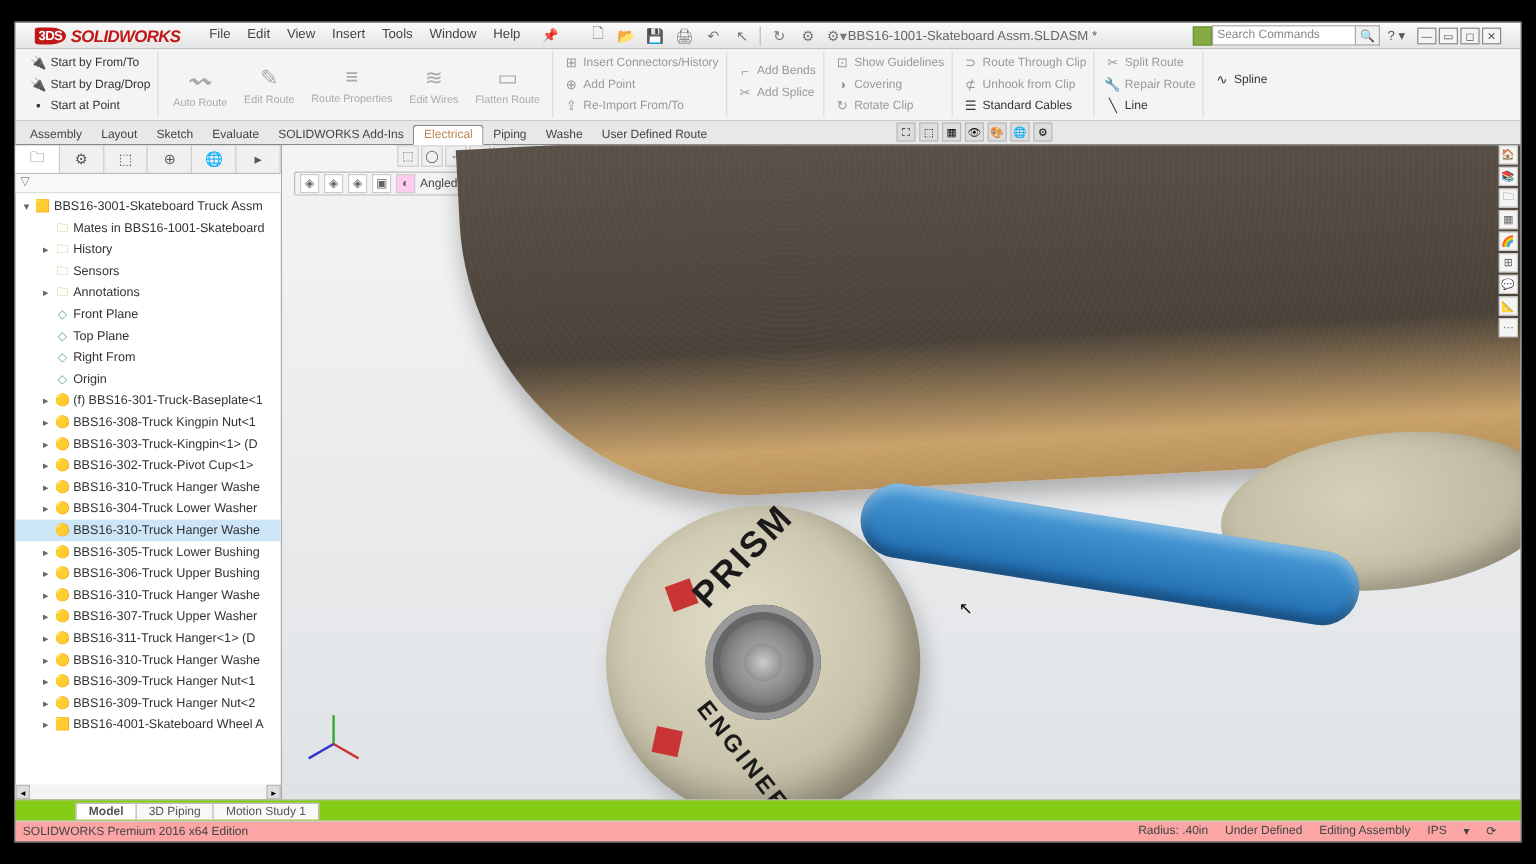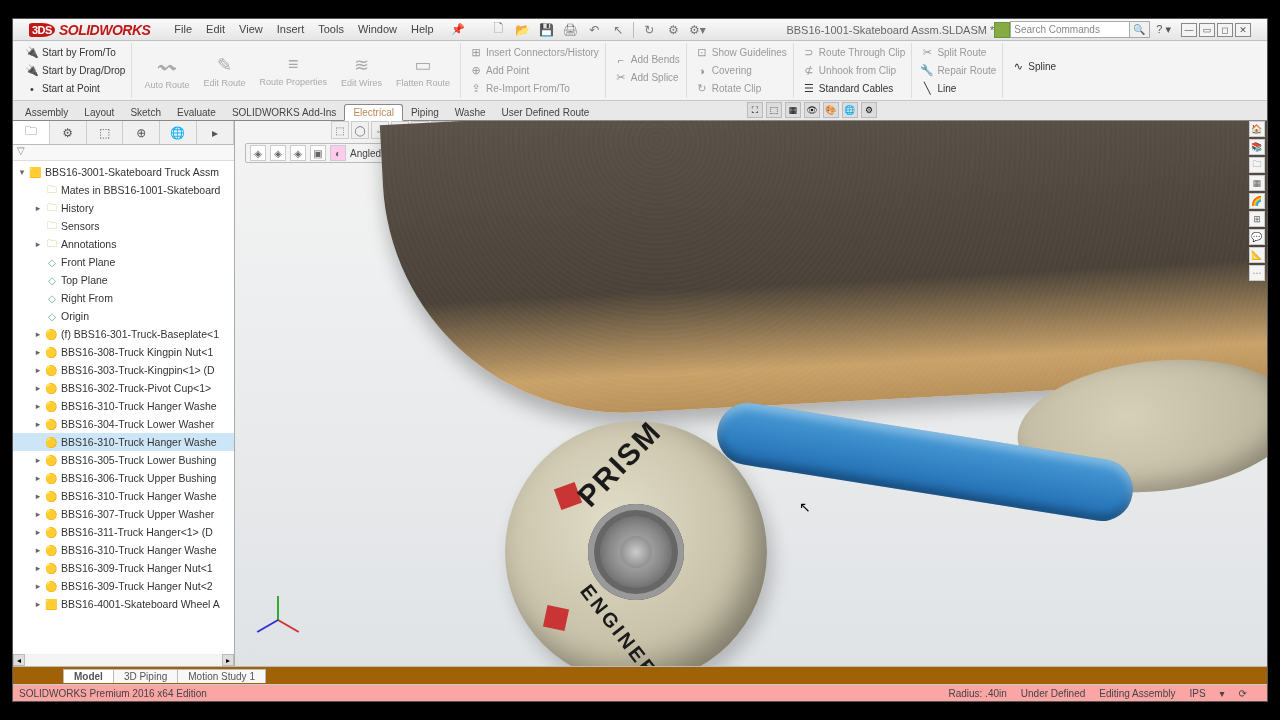--- a/index.html
+++ b/index.html
@@ -7,21 +7,21 @@
 .app-frame { position: absolute; top: 18px; left: 12px; right: 12px; bottom: 18px; background: #e8e8e8; display: flex; flex-direction: column; border: 1px solid #555; }
 .titlebar { height: 22px; background: linear-gradient(#fafafa,#e5e5e5); display: flex; align-items: center; padding: 0 16px; border-bottom: 1px solid #c0c0c0; }
 .logo { display: flex; align-items: center; gap: 4px; font-weight: bold; font-style: italic; color: #c01818; font-size: 14px; letter-spacing: -0.5px; }
 .logo .ds { background: #c01818; color: #fff; padding: 1px 3px; border-radius: 20% 70% 70% 20%; font-size: 11px; font-style: normal; }
 .menus { display: flex; gap: 2px; margin-left: 18px; font-size: 11px; color: #444; }
 .menus span { padding: 2px 6px; cursor: default; }
 .pin-icon { color: #1a6fb3; font-size: 11px; margin-left: 4px; }
 .tb-icons { display: flex; gap: 6px; margin-left: 18px; align-items: center; }
 .tb-icons .ico { width: 18px; height: 18px; display: flex; align-items: center; justify-content: center; font-size: 12px; color: #777; border: 1px solid transparent; }
 .tb-icons .sep { width: 1px; height: 16px; background: #bbb; }
-.doc-title { flex: 1; text-align: right; font-size: 11px; color: #666; }
+.doc-title { flex: 1; text-align: left; font-size: 11px; color: #666; }
 .search-box { width: 120px; height: 17px; font-size: 10px; background: #fff; border: 1px solid #aaa; padding: 0 3px; color: #888; display: flex; align-items: center; }
 .search-btn { width: 20px; height: 17px; background: #f0f0f0; border: 1px solid #aaa; border-left: none; display: flex; align-items: center; justify-content: center; font-size: 10px; color: #555; }
 .winctrl { display: flex; gap: 2px; margin-left: 10px; }
 .winctrl div { width: 16px; height: 14px; border: 1px solid #888; font-size: 9px; display: flex; align-items: center; justify-content: center; color: #555; background: #f4f4f4; }
 .help-q { margin-left: 6px; font-size: 11px; color: #555; }
 .ribbon { height: 60px; background: #f4f4f4; border-bottom: 1px solid #c8c8c8; display: flex; align-items: stretch; padding: 2px 6px; gap: 2px; }
 .rcol { display: flex; flex-direction: column; justify-content: center; gap: 2px; padding: 0 4px; border-right: 1px solid #ddd; }
 .rcol:last-child { border-right: none; }
 .rbtn { display: flex; align-items: center; gap: 3px; font-size: 10px; color: #999; padding: 1px 2px; white-space: nowrap; }
 .rbtn.active { color: #333; }
@@ -73,21 +73,21 @@
 .wheel-front { position: absolute; width: 262px; height: 262px; left: 270px; top: 300px; border-radius: 50%; background: radial-gradient(circle at 42% 38%, #e2ddc8 0%, #c8c2aa 55%, #9d977f 100%); box-shadow: inset -12px -12px 28px rgba(0,0,0,0.28), 6px 10px 18px rgba(0,0,0,0.2); display:flex; align-items:center; justify-content:center; }
 .hub { width: 96px; height: 96px; border-radius: 50%; background: radial-gradient(circle,#bbb 0%,#888 40%,#555 70%,#333 100%); box-shadow: inset 0 0 0 6px #999, inset 0 0 0 12px #666; position: relative; }
 .hub::after { content:""; position:absolute; inset:32px; border-radius:50%; background: radial-gradient(circle,#ccc,#777); }
 .wheel-text { position:absolute; font-family: Arial Black, sans-serif; font-weight:900; color:#1a1a1a; font-size:30px; letter-spacing:2px; }
 .wt1 { top:26px; left:62px; transform: rotate(-46deg); }
 .wt2 { bottom:16px; left:46px; transform: rotate(52deg); font-size:20px; letter-spacing:3px; }
 .redsq { position:absolute; width:22px; height:22px; background:#c93434; }
 .rs1 { top:64px; left:52px; transform: rotate(-20deg); }
 .rs2 { bottom:54px; left:40px; transform: rotate(12deg); }
 .cursor { position:absolute; left:564px; top:378px; font-size:14px; color:#000; pointer-events:none; }
-.bottomtabs { height: 18px; background: #a16207; display: flex; align-items: center; font-size: 10px; color: #555; border-top: 1px solid #bbb; }
+.bottomtabs { height: 18px; background: #84cc16; display: flex; align-items: center; font-size: 10px; color: #555; border-top: 1px solid #bbb; }
 .bottomtabs .btabs { display: flex; margin-left: 50px; }
 .bottomtabs .btab { padding: 1px 10px; border: 1px solid #bbb; border-bottom: none; background: #f8f8f8; margin-right: -1px; }
 .bottomtabs .btab.active { background: #fff; font-weight: bold; }
 .statusbar { height: 17px; background: #fca5a5; border-top: 1px solid #ccc; display: flex; align-items: center; font-size: 10px; color: #444; }
 .statusbar .s-left { padding-left: 6px; flex: 1; }
 .statusbar .s-right { display: flex; gap: 14px; padding-right: 20px; }
 </style>
 </head>
 <body>
 

